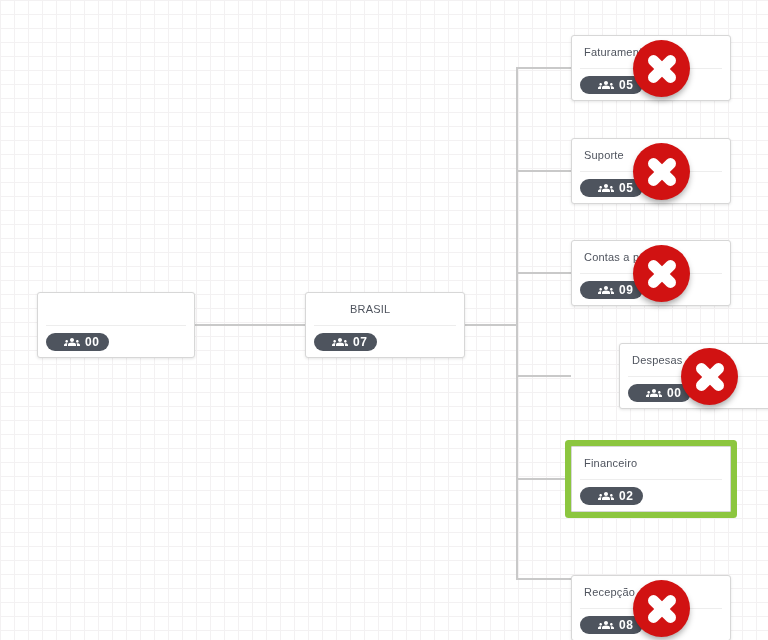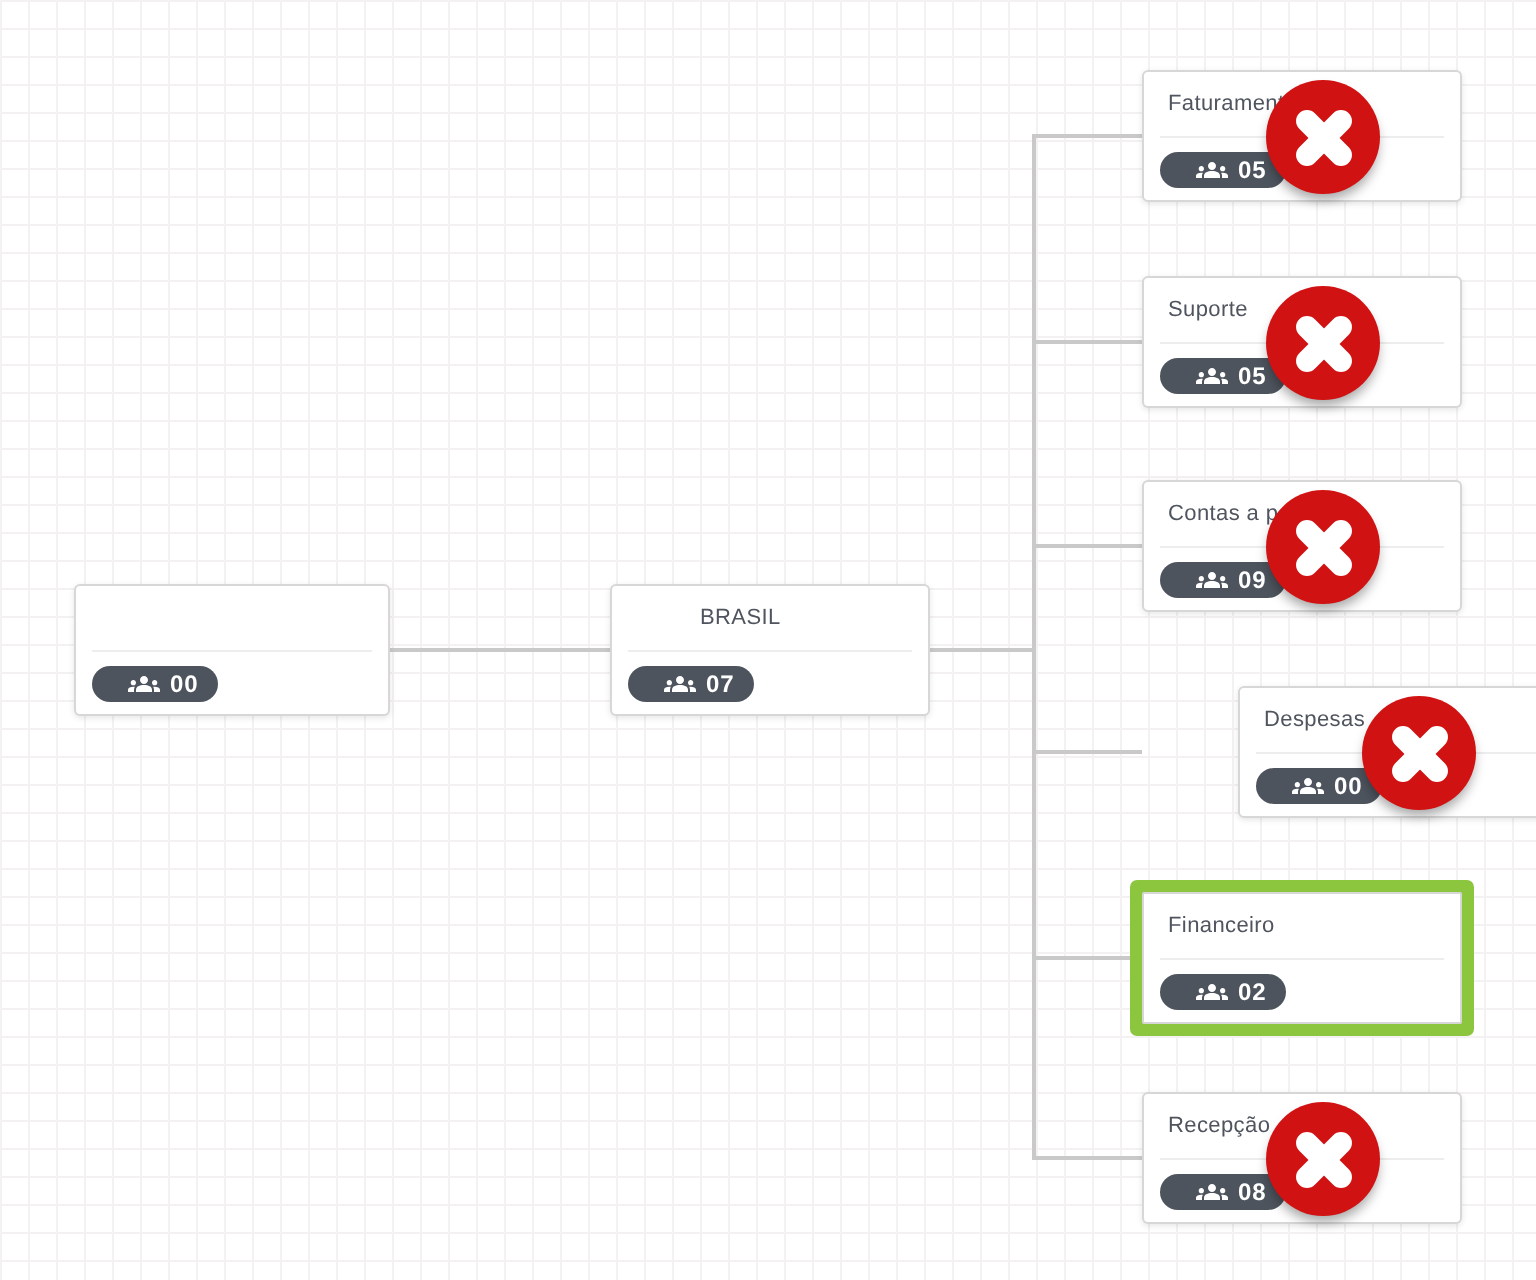--- a/index.html
+++ b/index.html
@@ -62,21 +62,21 @@
   .remove .xbar.a{transform:translate(-50%,-50%) rotate(45deg);}
   .remove .xbar.b{transform:translate(-50%,-50%) rotate(-45deg);}
   
   .n0{left:37px;top:292px;width:158px;}
   .n1{left:305px;top:292px;}
   .n2{left:571px;top:35px;}
   .n3{left:571px;top:138px;}
   .n4{left:571px;top:240px;}
   .n5{left:571px;top:343px;margin-left:48px;}
   .n6{left:571px;top:446px;}
-  .n7{left:571px;top:546px;}
+  .n7{left:571px;top:575px;}
   
   .c-root-brasil{left:195px;top:324px;width:110px;}
   .c-brasil-trunk{left:464px;top:324px;width:53px;}
   .c-trunk{left:516px;top:67px;height:513px;}
   .c-b1{left:517px;top:67px;width:54px;}
   .c-b2{left:517px;top:170px;width:54px;}
   .c-b3{left:517px;top:272px;width:54px;}
   .c-b4{left:517px;top:375px;width:54px;}
   .c-b5{left:517px;top:478px;width:54px;}
   .c-b6{left:517px;top:578px;width:54px;}

